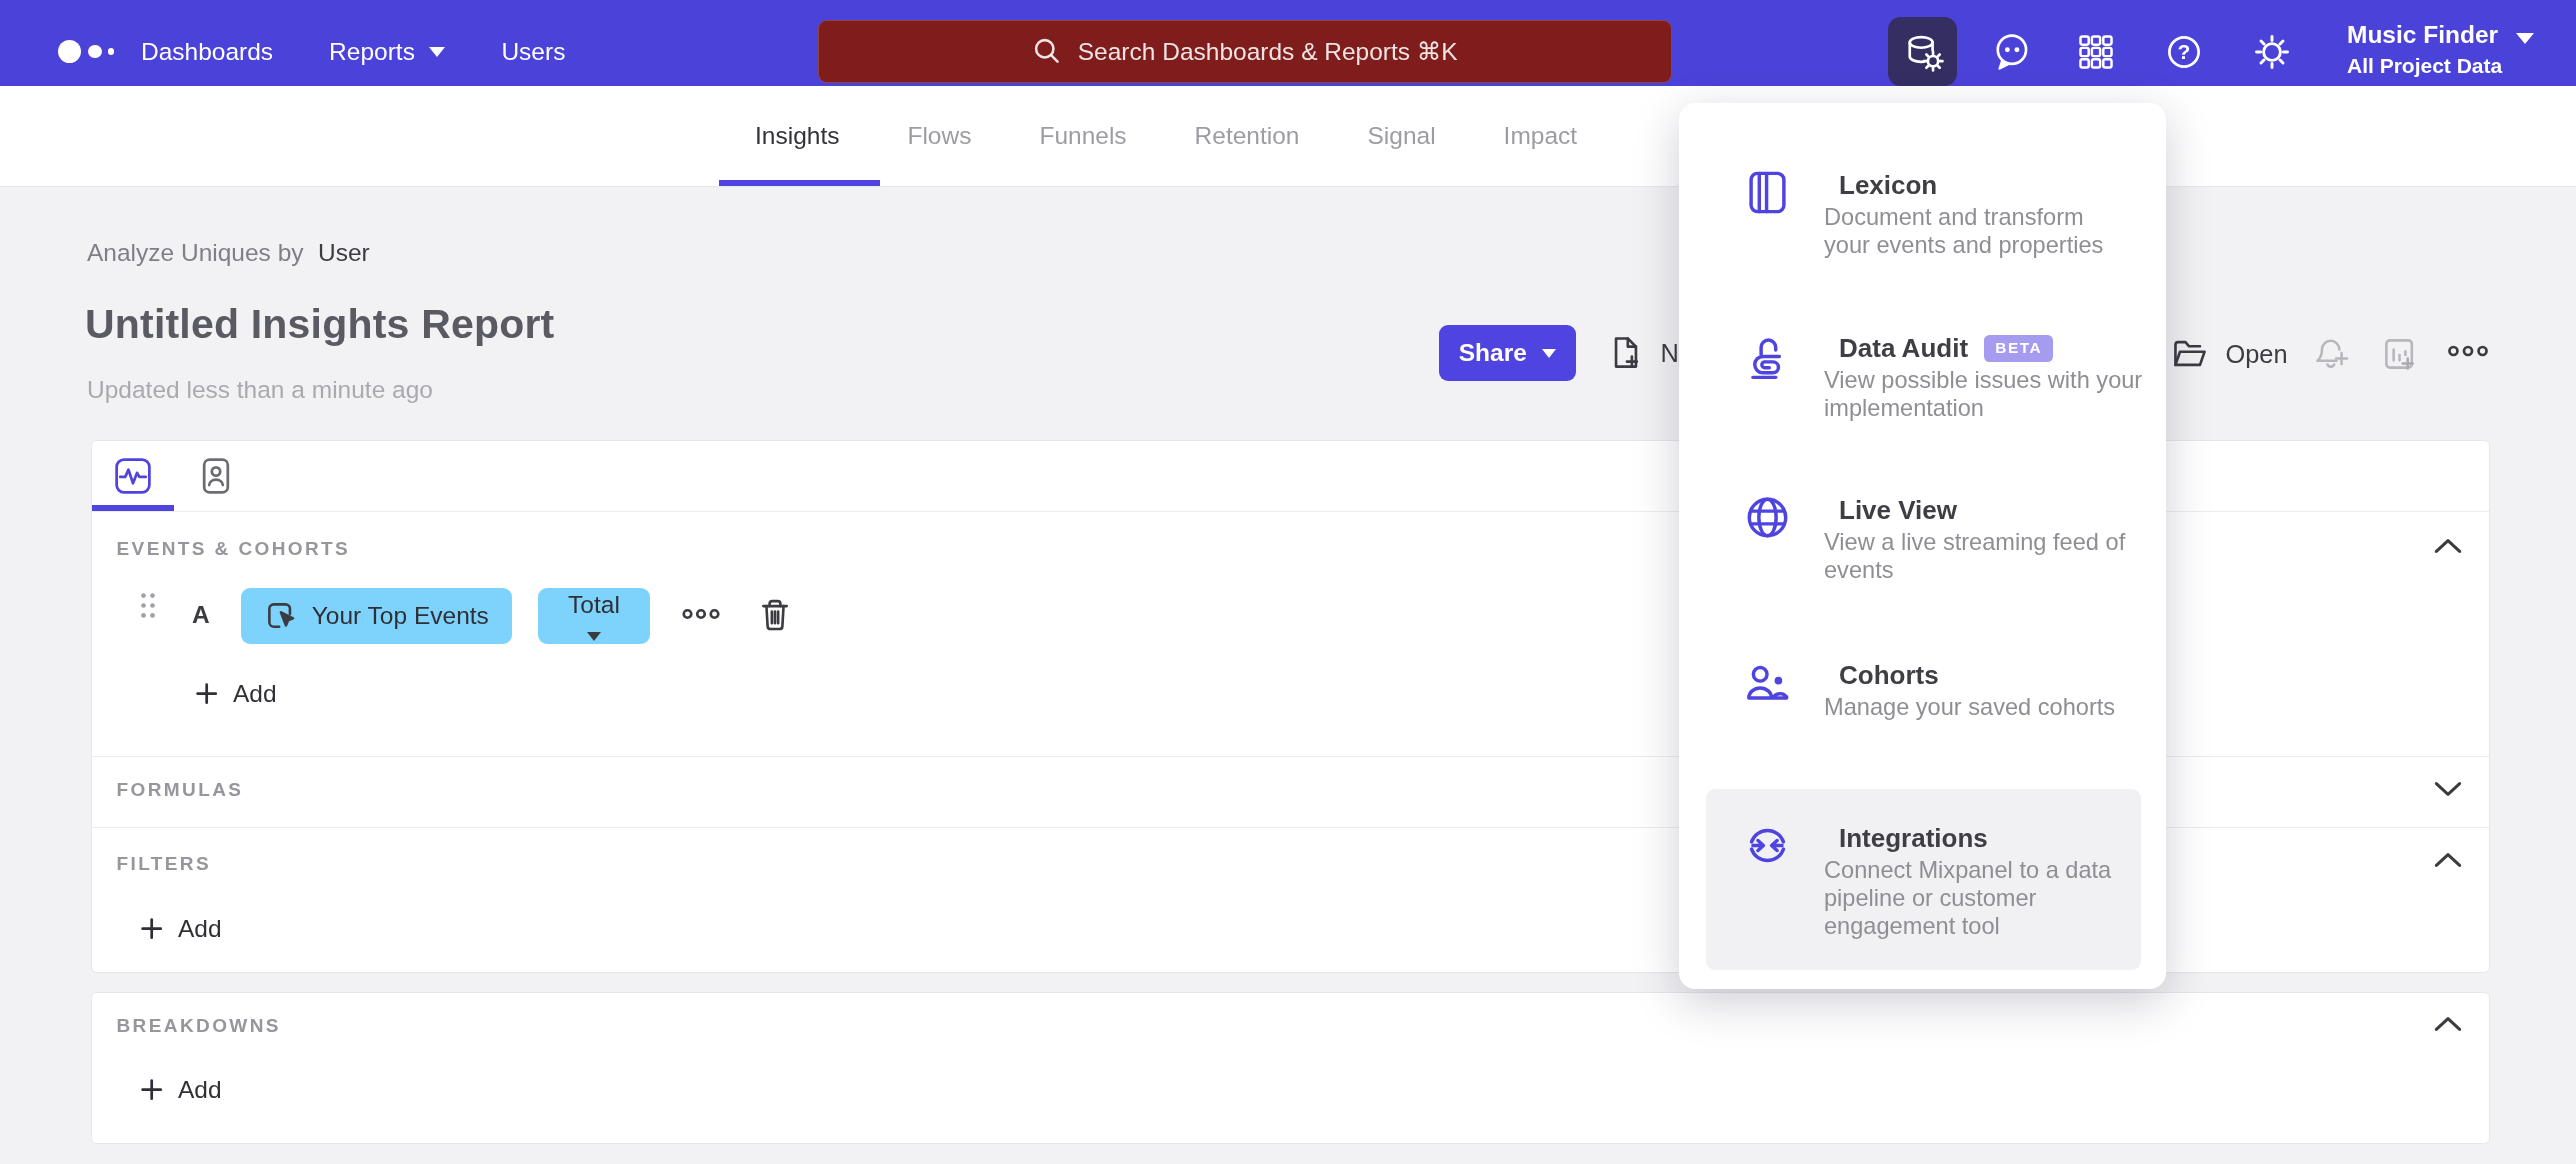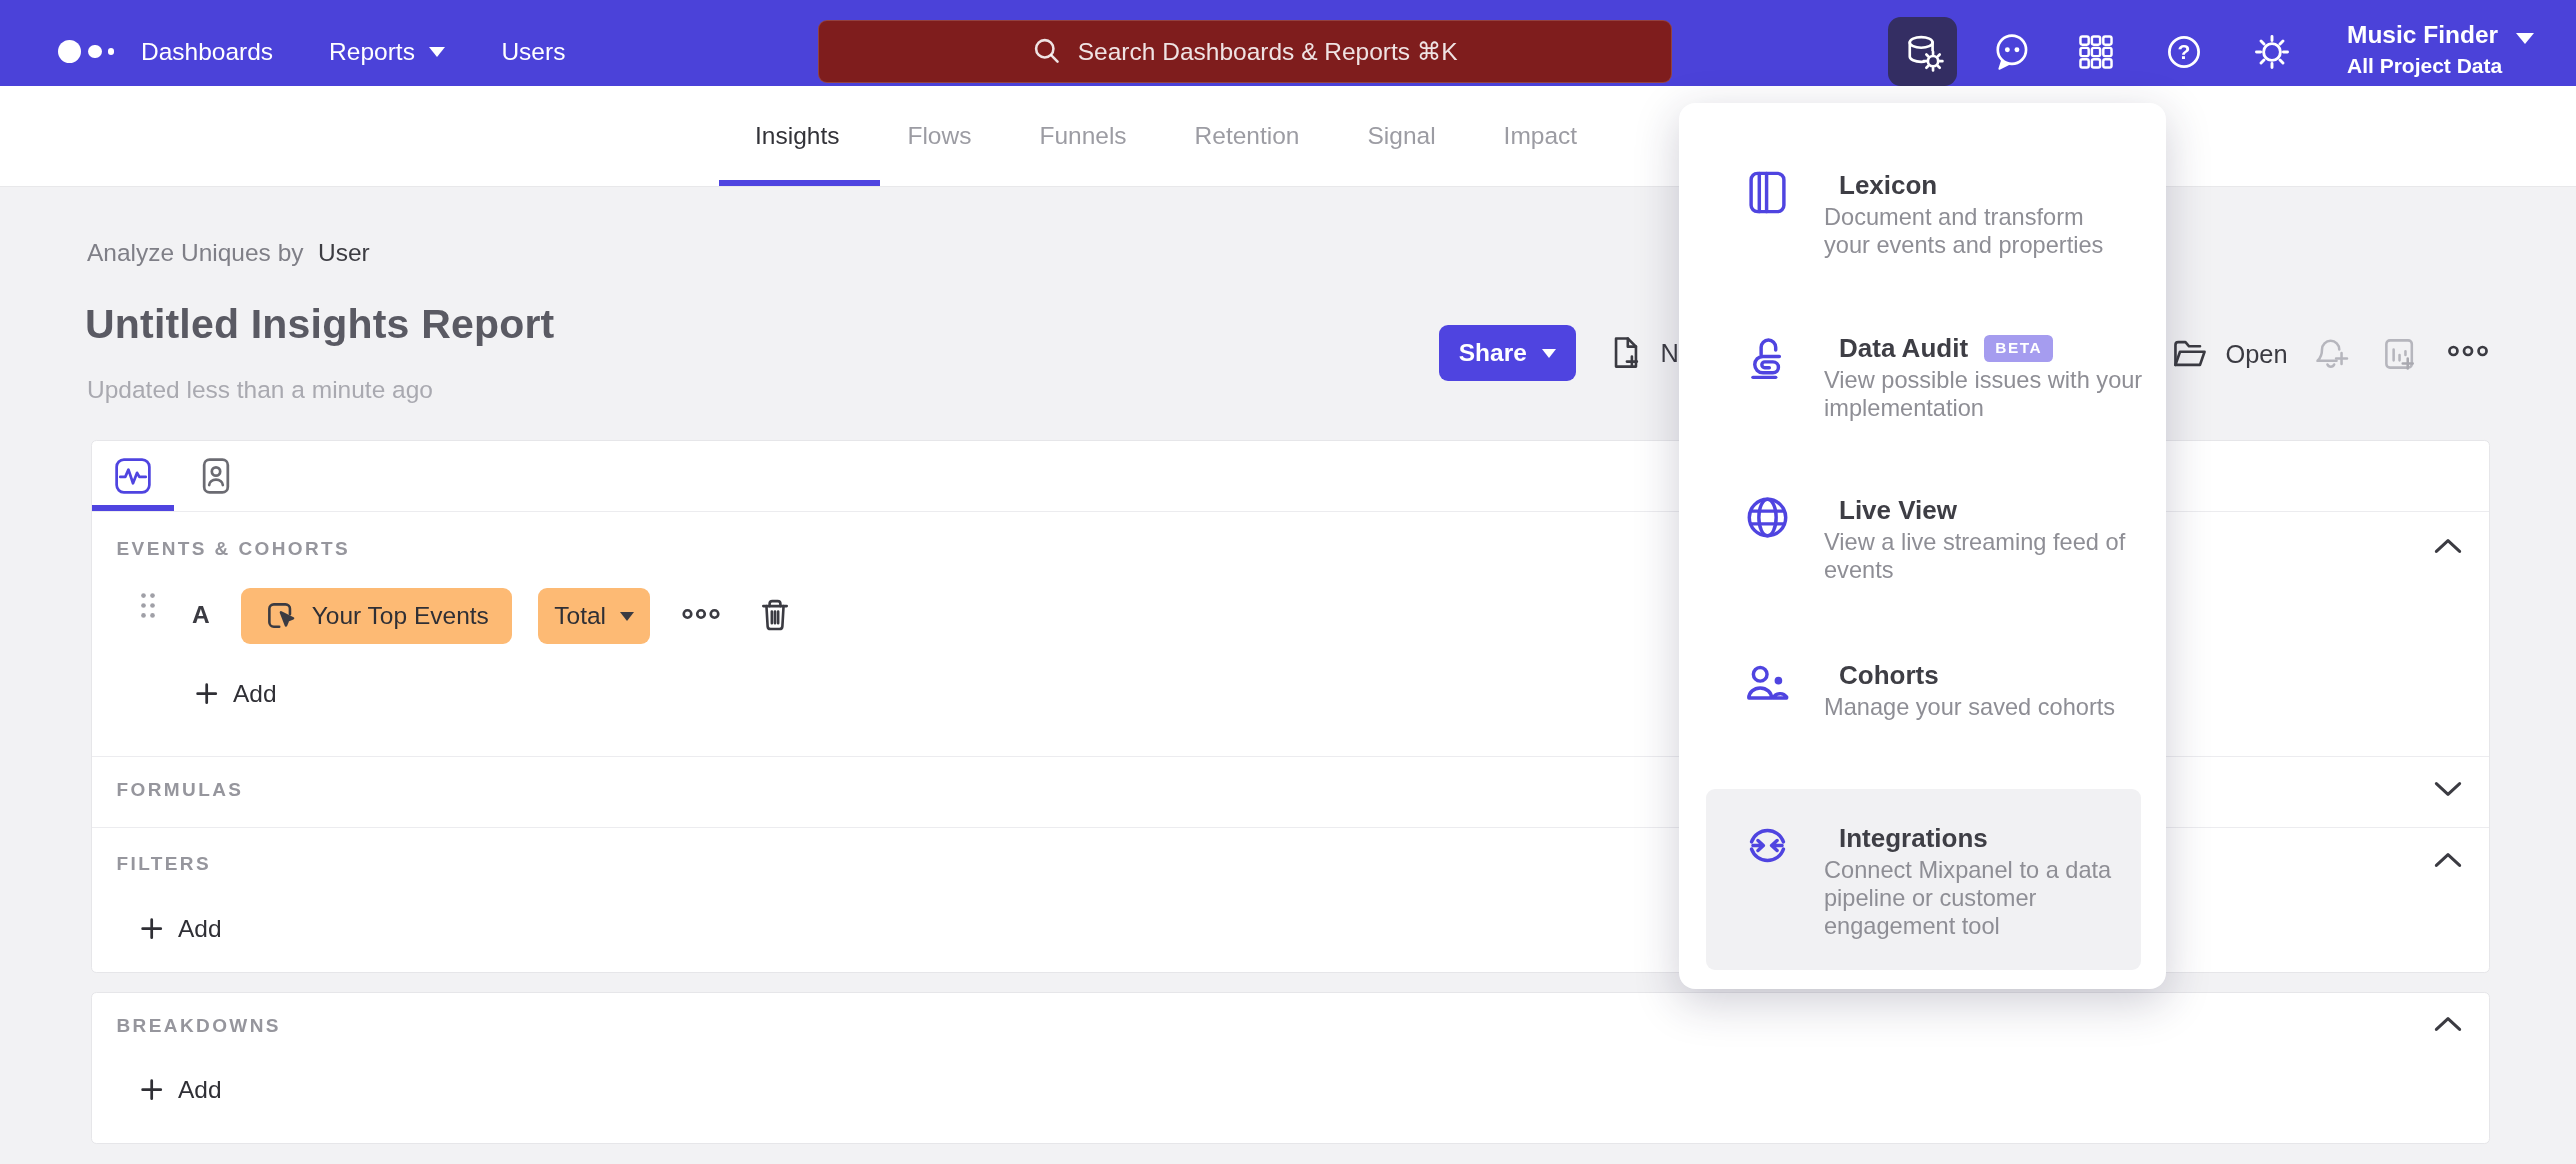--- a/index.html
+++ b/index.html
@@ -55,23 +55,23 @@
   .cardtabs { position: absolute; left: 0; top: 0; width: 100%; height: 71px; border-bottom: 0.9px solid #ececef; }
   .cardtab { position: absolute; top: 15.4px; cursor: pointer; }
   .cardtab.t1 { left: 21px; }
   .cardtab.t2 { left: 104px; }
   .cardtab-underline { position: absolute; left: 0; top: 64px; width: 82px; height: 6.3px; background: #4f44e0; }
   .section-label { position: absolute; left: 24.5px; font-size: 19px; font-weight: 700; letter-spacing: 2.4px; color: #96969d; }
   .sep { position: absolute; left: 0; width: 100%; height: 0.9px; background: #ececef; }
   .chev { position: absolute; right: 23.6px; cursor: pointer; }
   .handle { position: absolute; left: 47px; top: 151px; cursor: grab; }
   .rowletter { position: absolute; left: 100px; top: 160px; font-size: 24.5px; font-weight: 700; color: #3b3b42; }
-  .chip { position: absolute; top: 147px; height: 56px; background: #fdba74; border-radius: 9px; display: flex; align-items: center; justify-content: center; gap: 13.6px; font-size: 24.5px; font-weight: 500; color: #2f2f35; cursor: pointer; }
+  .chip { position: absolute; top: 147px; height: 56px; background: #7dd3fc; border-radius: 9px; display: flex; align-items: center; justify-content: center; gap: 13.6px; font-size: 24.5px; font-weight: 500; color: #2f2f35; cursor: pointer; }
   .chip.event { left: 149px; width: 271px; }
-  .chip.total { left: 446px; width: 112px; }
+  .chip.total { left: 446px; width: 112px; flex-direction: column; }
   .chip .caret { border-left-width: 7.3px; border-right-width: 7.3px; border-top-width: 9px; border-top-color: #3b3b42; }
   .rowicon { position: absolute; top: 156px; cursor: pointer; }
   .rowicon.omore { left: 590px; top: 164px; }
   .rowicon.otrash { left: 665px; }
   .add-btn { position: absolute; display: flex; align-items: center; gap: 13.6px; font-size: 24.5px; font-weight: 500; color: #2f2f35; cursor: pointer; }
 
   
   .menu-panel { position: absolute; left: 1679px; top: 103px; width: 487px; height: 886px; background: #fff; border-radius: 16.3px; box-shadow: 0 12.7px 45px rgba(35,32,70,0.22); z-index: 5; }
   .menu-highlight { position: absolute; left: 27px; top: 686px; width: 435px; height: 181px; background: #f1f1f3; border-radius: 9px; }
   .menu-item { position: absolute; left: 0; width: 100%; padding-left: 63px; display: flex; gap: 31px; cursor: pointer; }

